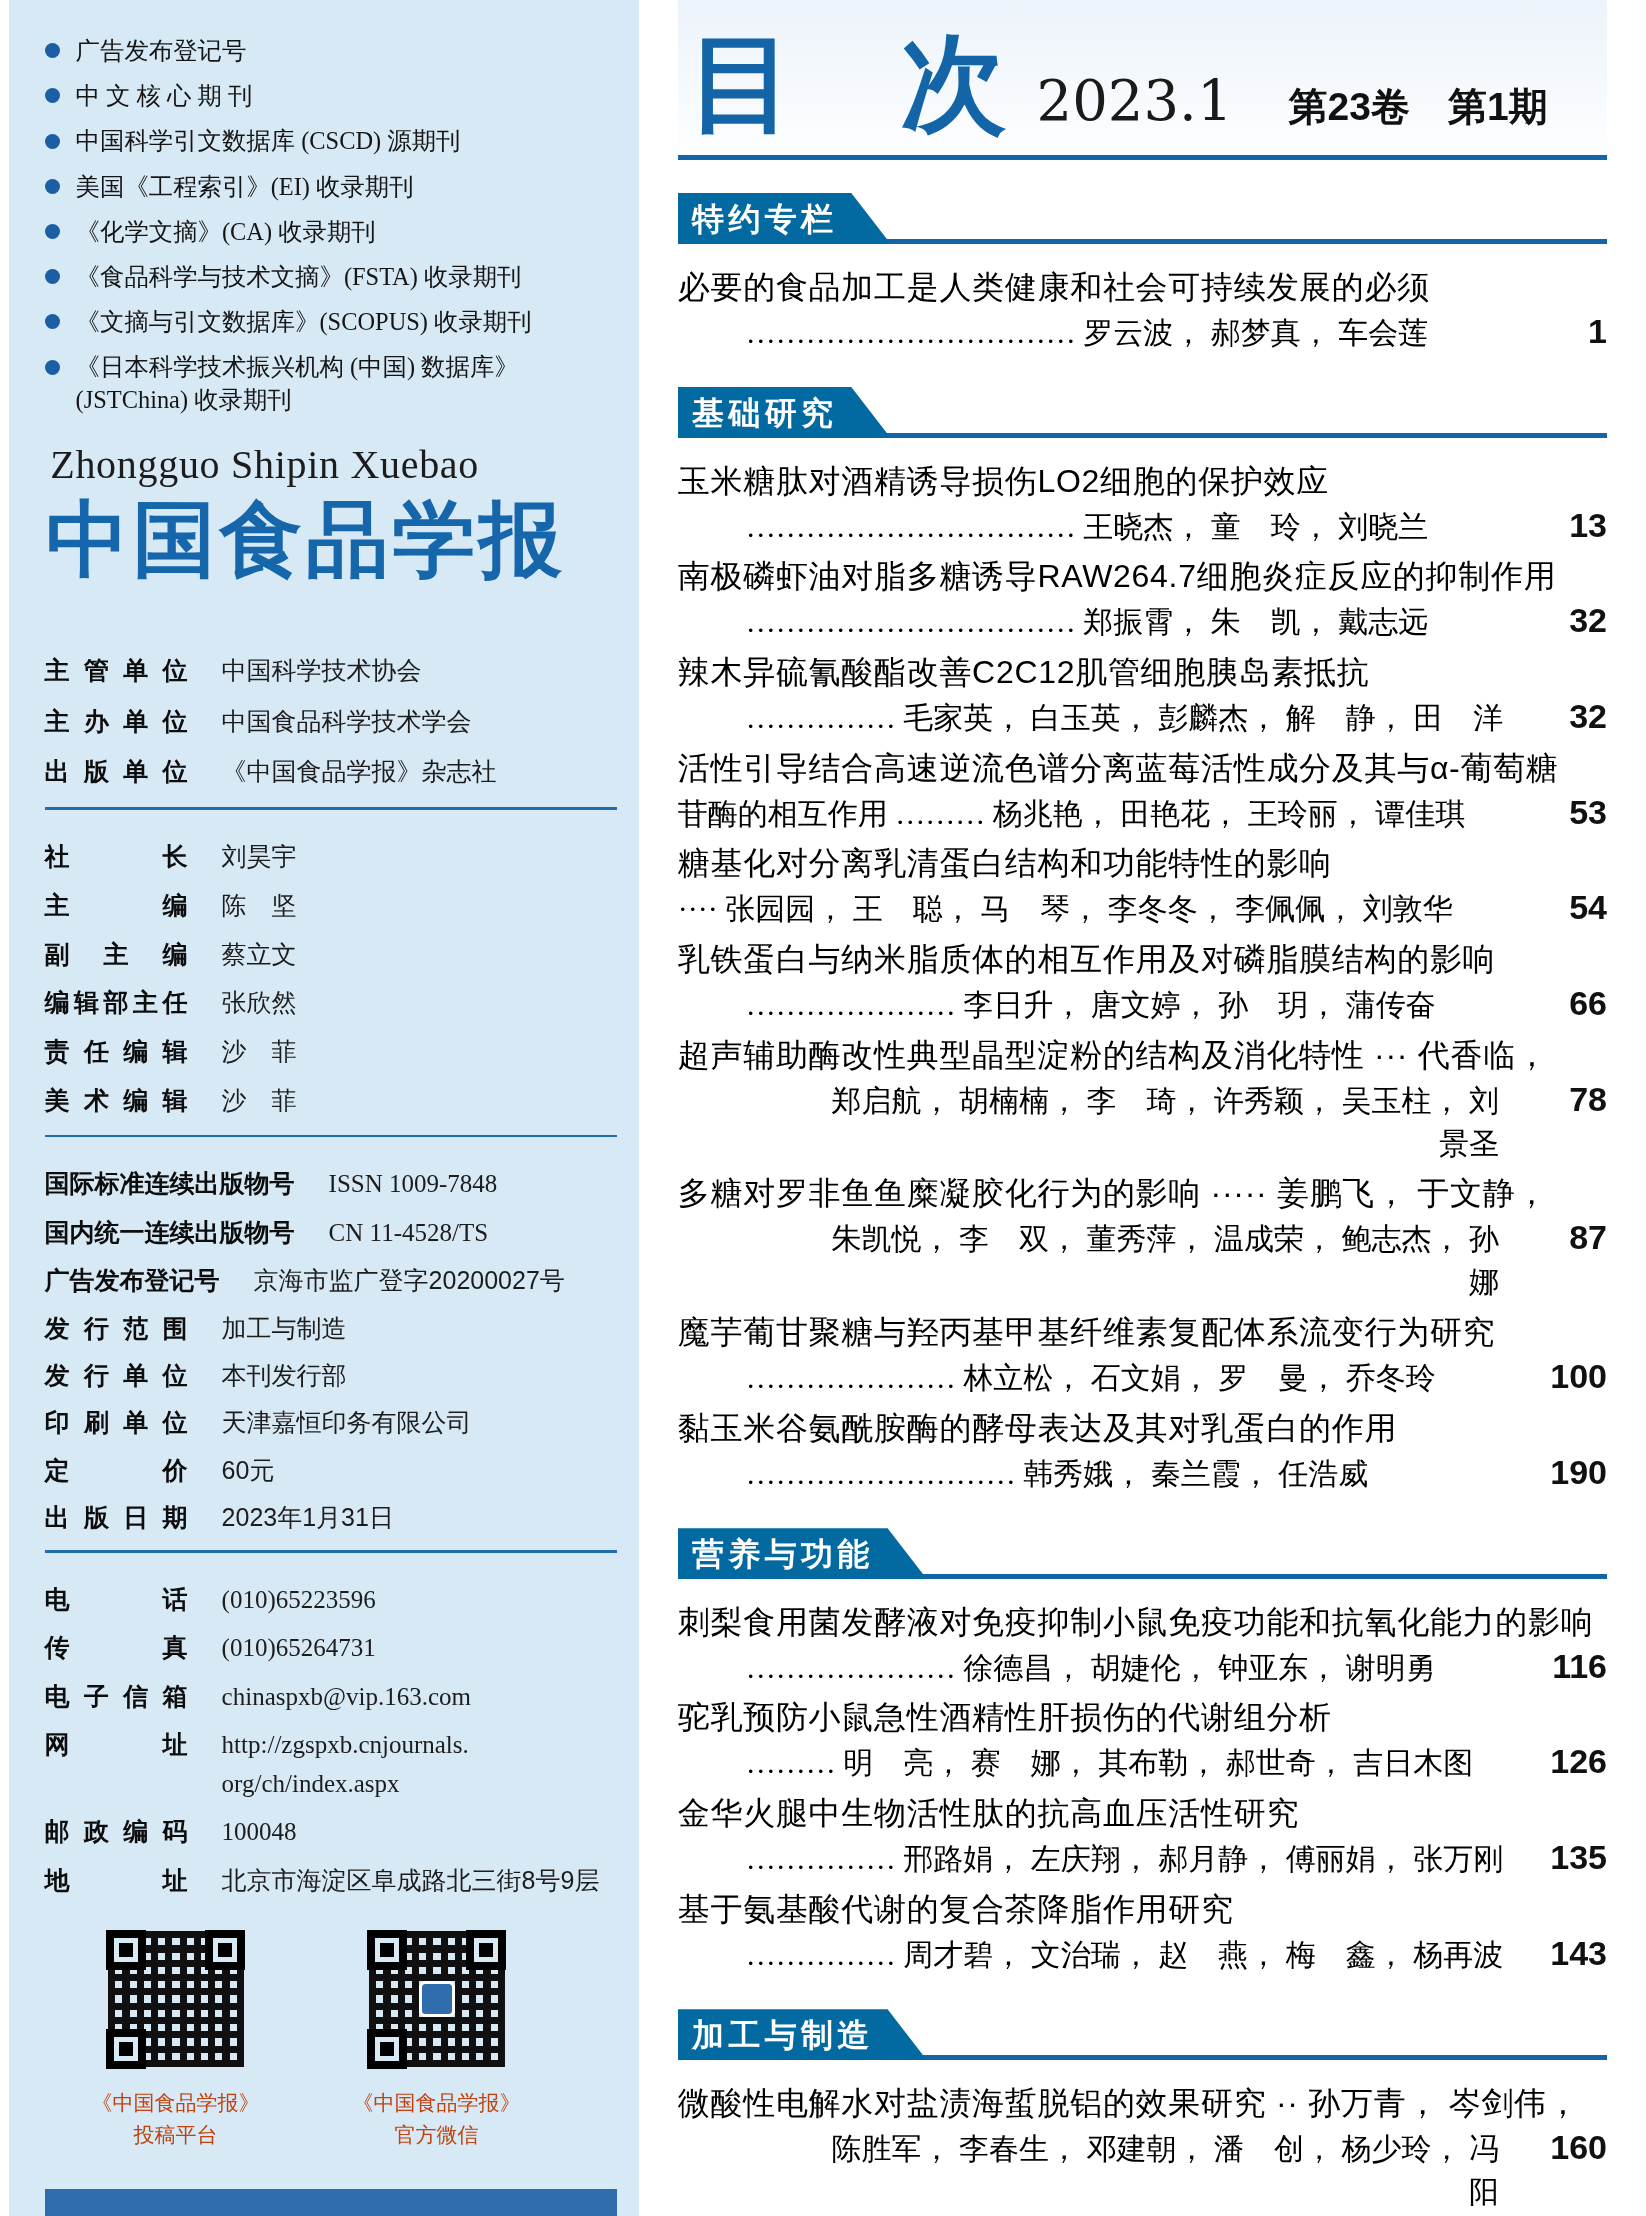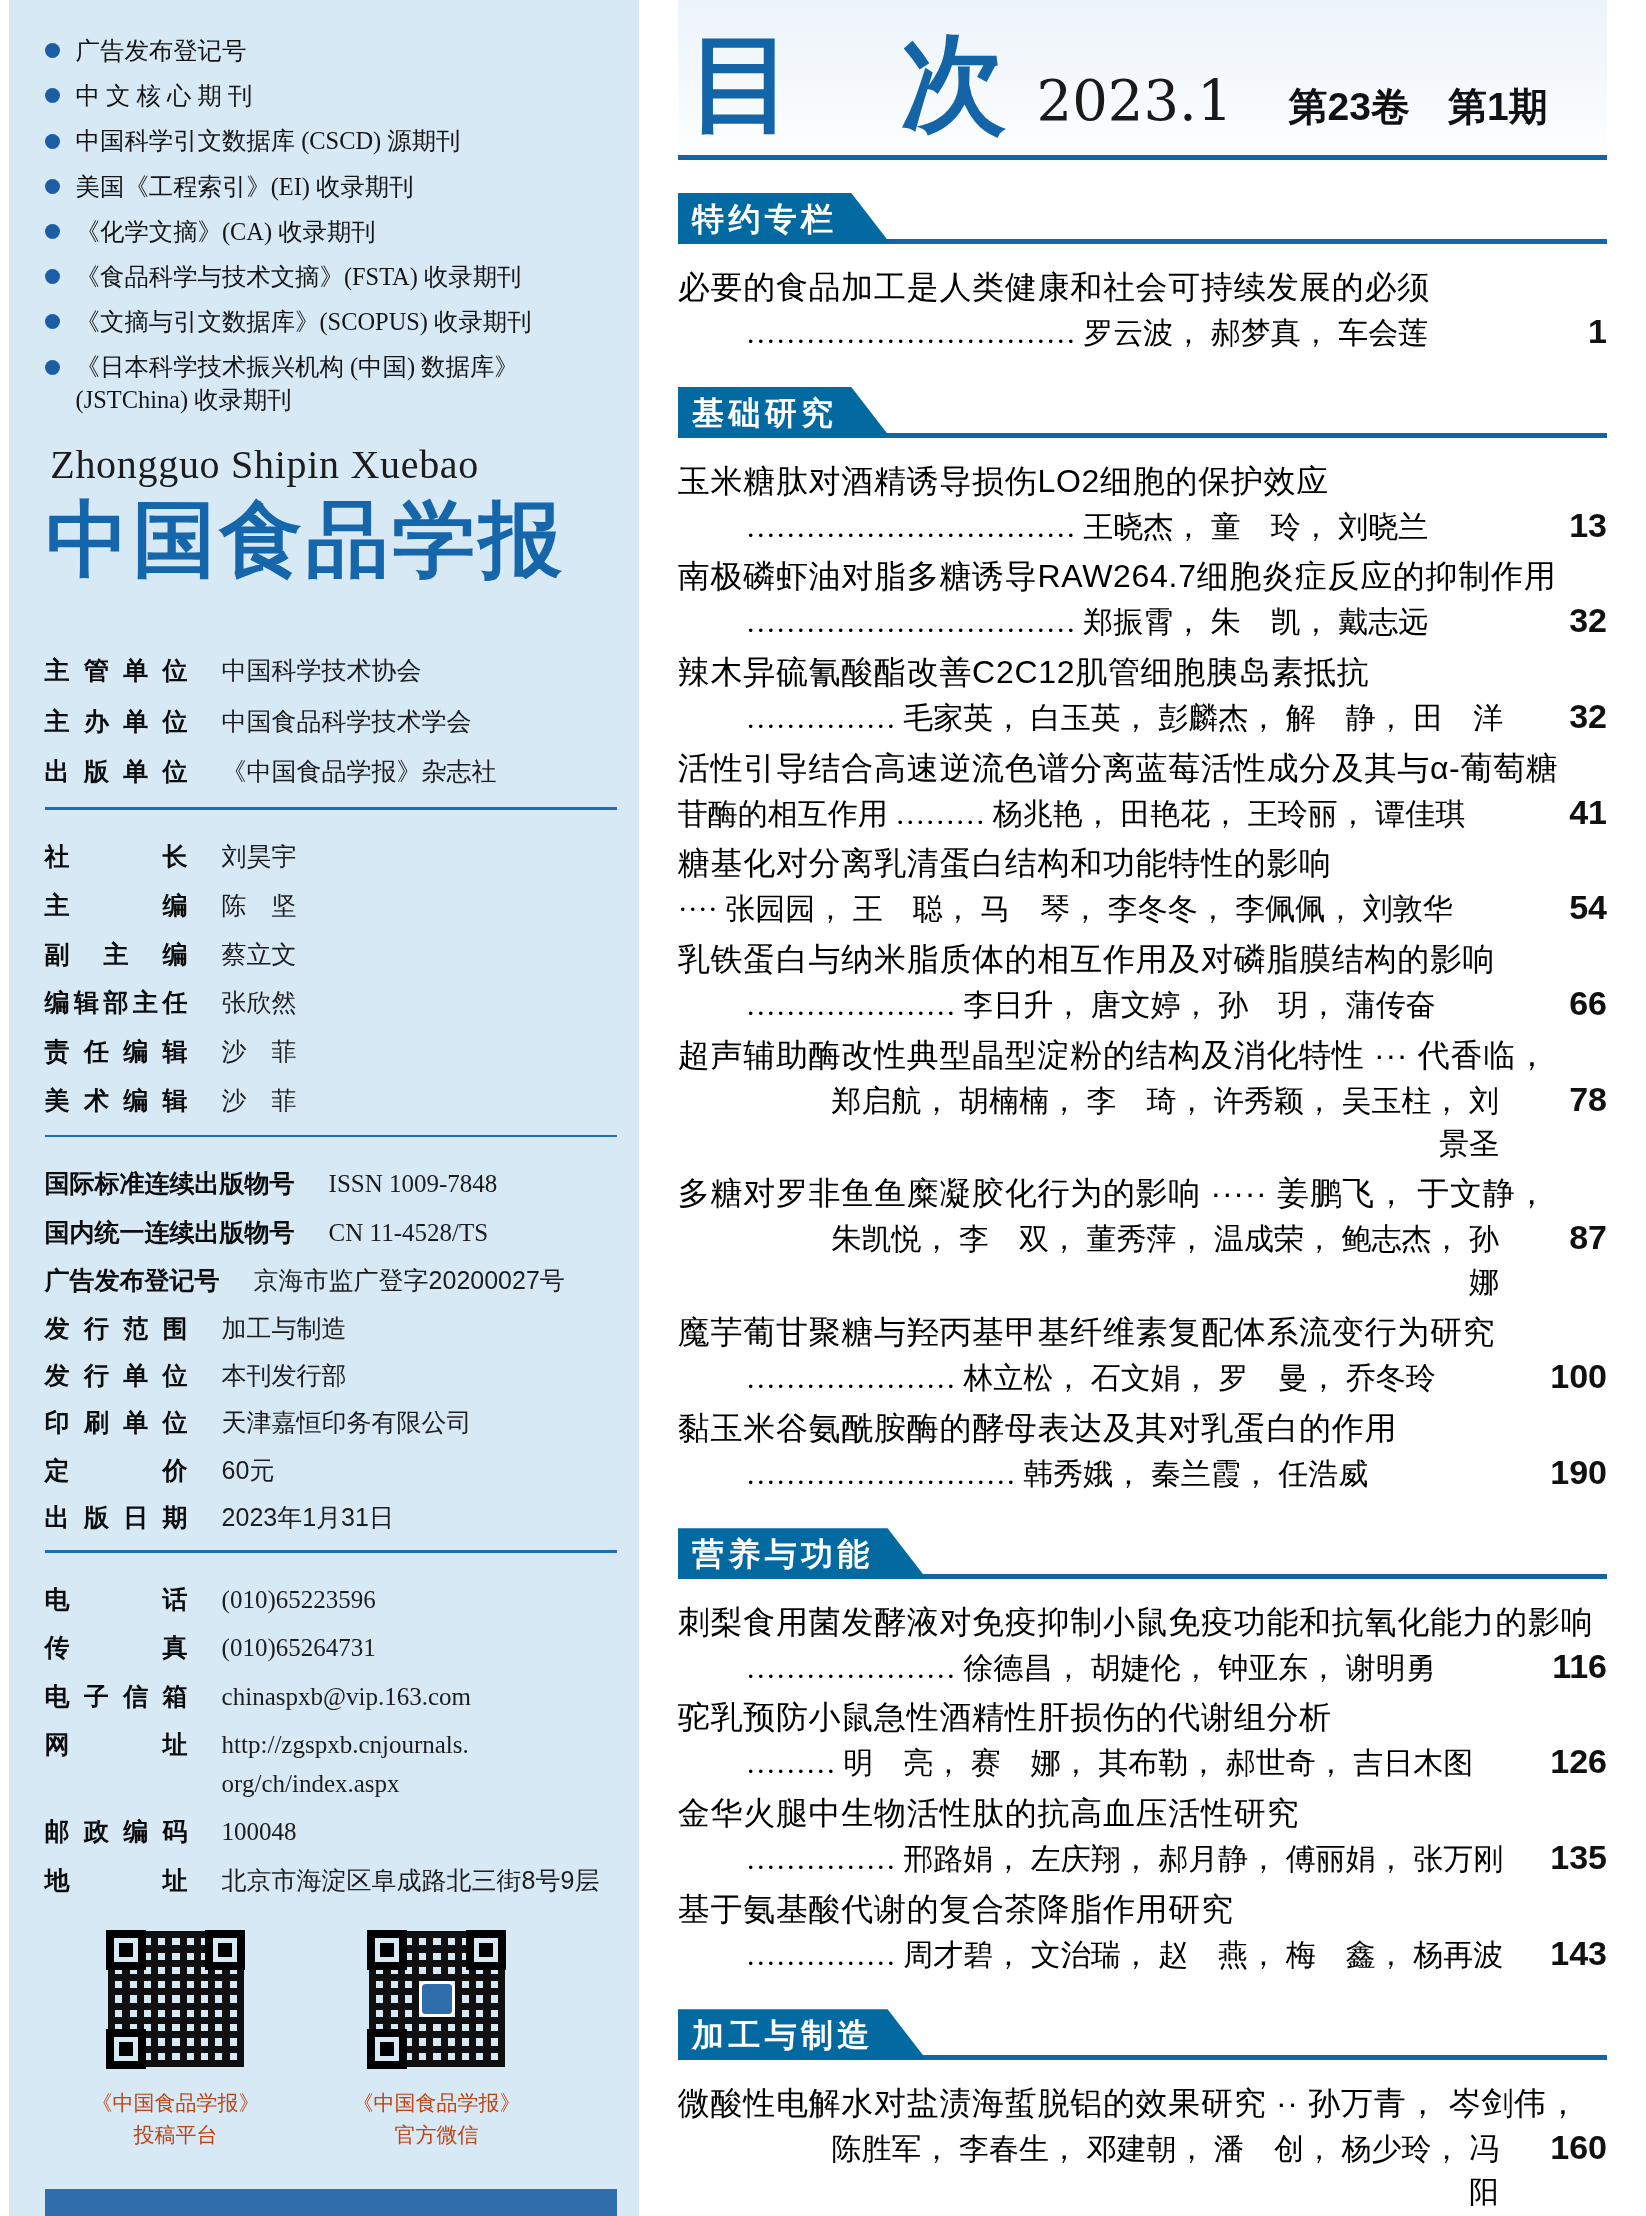--- a/index.html
+++ b/index.html
@@ -301,21 +301,21 @@
         <div class="l1">辣木异硫氰酸酯改善C2C12肌管细胞胰岛素抵抗</div>
         <div class="l2row leader">
           <span class="l2">…………… 毛家英， 白玉英， 彭麟杰， 解　静， 田　洋</span>
           <span class="pg">32</span>
         </div>
       </article>
       <article class="art">
         <div class="l1">活性引导结合高速逆流色谱分离蓝莓活性成分及其与α-葡萄糖</div>
         <div class="l2row flush">
           <span class="l2">苷酶的相互作用 ……… 杨兆艳， 田艳花， 王玲丽， 谭佳琪</span>
-          <span class="pg">41</span>
+          <span class="pg">53</span>
         </div>
       </article>
       <article class="art">
         <div class="l1">糖基化对分离乳清蛋白结构和功能特性的影响</div>
         <div class="l2row flush">
           <span class="l2">···· 张园园， 王　聪， 马　琴， 李冬冬， 李佩佩， 刘敦华</span>
           <span class="pg">54</span>
         </div>
       </article>
       <article class="art">

